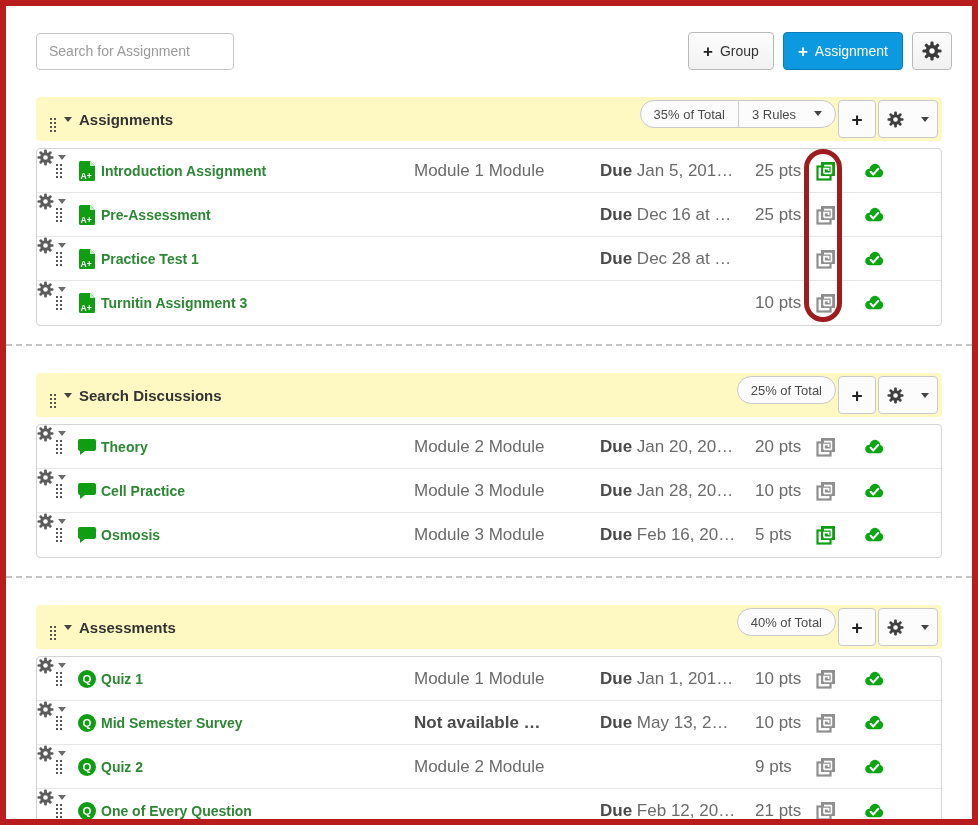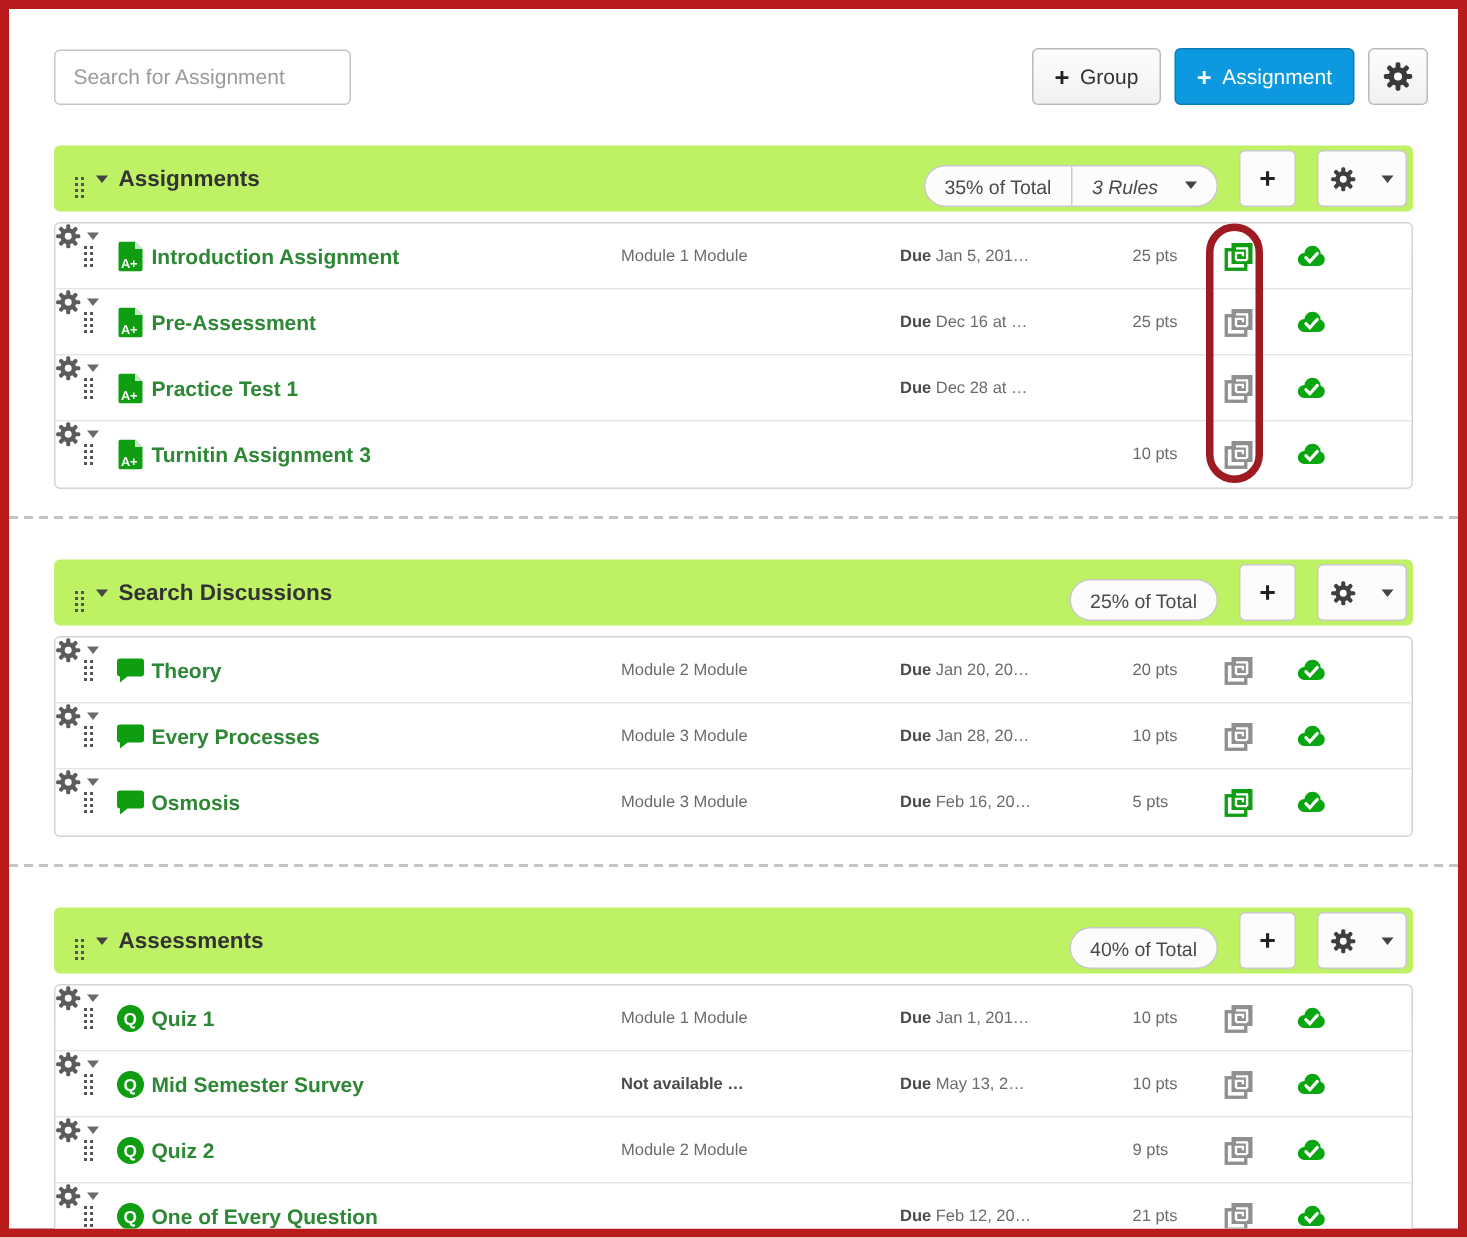--- a/index.html
+++ b/index.html
@@ -16,48 +16,48 @@
          border:1px solid #b9b9b9; border-radius:4px; background:linear-gradient(#fdfdfd,#f1f1f1);
          font-size:14px; color:#333; cursor:pointer; font-family:inherit; }
   .btn .plus { font-size:17px; font-weight:bold; color:#222; line-height:1; }
   .btn-primary { background:#0d99e0; border-color:#0a7cb8; color:#fff; }
   .btn-primary .plus { color:#fff; }
   .btn-square { width:40px; justify-content:center; padding:0; }
 
   
   .groups-wrap { padding:0 30px; }
   .group-header { display:flex; align-items:center; height:44px; margin-top:27px;
-                  background:#bef264; border-radius:4px; padding:0 4px 0 14px; }
+                  background:#fef9c3; border-radius:4px; padding:0 4px 0 14px; }
   .group-title { font-size:15px; font-weight:bold; color:#333; margin-left:7px; }
   .caret { width:0; height:0; border:4px solid transparent; border-top:5px solid #444;
            display:inline-block; margin-top:4px; }
   .group-header .caret { margin-left:12px; }
-  .header-right { margin-left:auto; display:flex; align-items:flex-end; gap:14px; }
+  .header-right { margin-left:auto; display:flex; align-items:flex-start; gap:2px; }
   .weight-pill { display:flex; align-items:center; height:28px; border:1px solid #c9c9c9;
                  border-radius:15px; background:#fcfcfc; font-size:13px; color:#4a4a4a; overflow:hidden; }
   .pill-seg { padding:0 13px; display:flex; align-items:center; gap:6px; height:100%; }
-  .pill-seg + .pill-seg { border-left:1px solid #c9c9c9;font-style:italic; }
+  .pill-seg + .pill-seg { border-left:1px solid #c9c9c9; }
   .pill-seg .caret { margin-top:3px; }
   .hbtn { display:inline-flex; align-items:center; justify-content:center; gap:5px;
           height:38px; min-width:38px; padding:0 8px; background:#fcfcfc;
           border:1px solid #c9c9c9; border-radius:4px; cursor:pointer; }
   .hbtn .plus { font-size:19px; font-weight:bold; color:#222; line-height:1; }
 
   .rows { margin-top:7px; border:1px solid #d4d4d4; border-radius:4px; background:#fff; }
   .row { position:relative; height:44px; border-bottom:1px solid #e6e6e6; }
   .row:last-child { border-bottom:none; }
 
   .handle { position:absolute; left:17px; top:15px; width:2px; height:2px; background:#555;
             box-shadow:4px 0 #555,0 4px #555,4px 4px #555,0 8px #555,4px 8px #555,0 12px #555,4px 12px #555;
             cursor:grab; }
   .row .handle { left:19px; }
   .type-icon { position:absolute; left:40px; top:12px; width:20px; height:20px; }
   .row-title { position:absolute; left:64px; top:0; line-height:44px; font-size:14px;
                font-weight:bold; color:#2d8735; text-decoration:none; }
-  .cell { position:absolute; top:0; line-height:44px; font-size:11px; color:#6b6b6b; }
+  .cell { position:absolute; top:0; line-height:44px; font-size:17px; color:#6b6b6b; }
   .cell-module { left:377px; }
   .cell-avail  { left:377px; width:184px; text-align:left; font-weight:bold; color:#4a4a4a; }
   .cell-due    { left:563px; }
   .cell-due b  { color:#4a4a4a; }
   .cell-pts    { left:718px; }
   .icon-btn { position:absolute; top:12px; width:20px; height:20px; cursor:pointer; }
   .sg    { left:779px; }
   .pub   { left:827px; }
   .gearw { left:860px; top:13px; display:flex; align-items:center; gap:4px; width:30px; }
   .sg-green { color:#0f9d12; }
@@ -369,21 +369,21 @@
     </span>
   </div>
 
   <div class="row">
     <span class="handle"></span>
 
     <svg class="type-icon icon-discussion" viewBox="0 0 20 20">
       <path d="M3 2 h14 a2 2 0 0 1 2 2 v8 a2 2 0 0 1 -2 2 h-9 l-5 4 v-4 a2 2 0 0 1 -2 -2 V4 a2 2 0 0 1 2 -2 z" fill="#0f9d12"></path>
     </svg>
 
-    <a class="row-title" href="#">Every Processes</a>
+    <a class="row-title" href="#">Cell Practice</a>
     <span class="cell cell-module">Module 3 Module</span>
 
     <span class="cell cell-due"><b class="due-b">Due</b> <span class="due-t">Jan 28, 20…</span></span>
     <span class="cell cell-pts">10 pts</span>
     <svg class="icon-btn sg sg-gray" viewBox="0 0 20 20">
       <rect x="1.5" y="5.5" width="13" height="13" fill="none" stroke="currentColor" stroke-width="2.2"></rect>
       <rect x="5" y="1" width="14" height="14" fill="currentColor"></rect>
       <path d="M8 4.6 h8 M15.4 4.6 v7.8 M15.4 12.4 h-7.4 M8 12.4 v-4.8 h4.6 v2.3" stroke="#fff" stroke-width="1.6" fill="none"></path>
     </svg>
     <svg class="icon-btn pub" viewBox="0 0 20 20">

